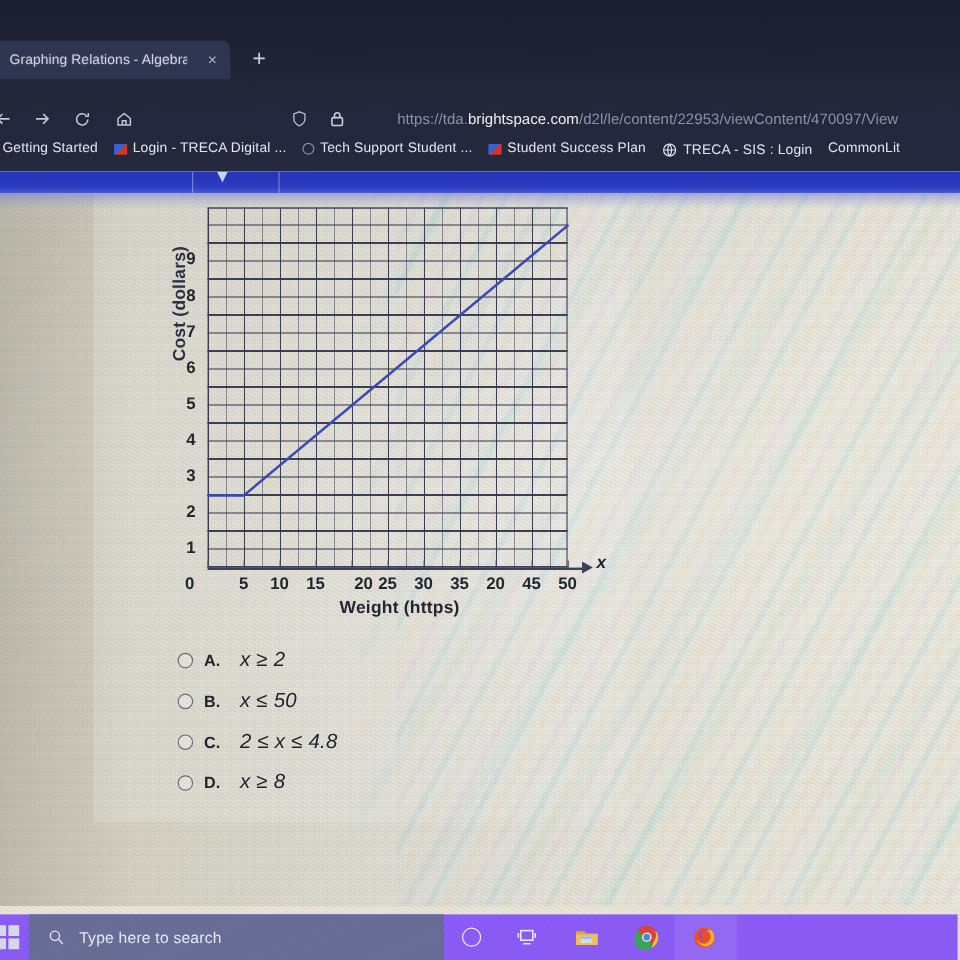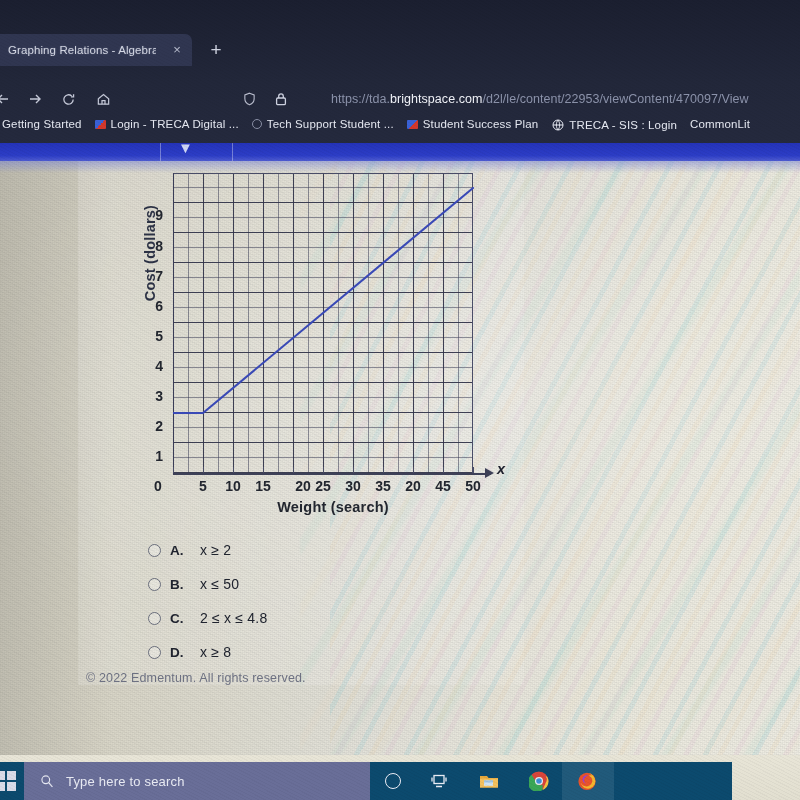--- a/index.html
+++ b/index.html
@@ -254,39 +254,40 @@
     width: 13px; height: 13px; border-radius: 50%;
     border: 1.6px solid #6b6f7d;
     background: rgba(255,255,255,.25);
     flex: 0 0 auto;
   }
   .choice-letter {
     width: 30px; margin-left: 9px;
     font-size: 13.5px; font-weight: 700; color: #20242f;
   }
   .choice-text {
-    font-size: 14px; color: #20242f;
+    font-size: 17px; color: #20242f;
+    font-style: italic;
     letter-spacing: .2px;
   }
 
   #footer {
     position: absolute; left: 86px; top: 528px;
     font-size: 12.5px; color: #6e7283;
     letter-spacing: .15px;
   }
 
   
   #desk {
     position: absolute; left: 0; top: 755px; width: 800px; height: 45px;
     background: linear-gradient(180deg,#e8e5d7, #e2dfd0);
   }
   
   #taskbar {
-    position: absolute; left: 0; top: 762px; width: 732px; height: 38px;
-    background: #0c4a6e;
+    position: absolute; left: 0; top: 762px; width: 798px; height: 38px;
+    background: #8b5cf6;
     display: flex; align-items: center;
   }
   #start-btn {
     position: absolute; left: -4px; top: 9px; width: 20px; height: 20px;
     display: grid; grid-template-columns: 1fr 1fr; grid-template-rows: 1fr 1fr; gap: 2px;
   }
   #start-btn i { background: #d9dbe8; display: block; }
   #search-box {
     position: absolute; left: 24px; top: 0; width: 346px; height: 38px;
     background: #696e98;
@@ -460,21 +461,21 @@
       <div class="xtick" style="left:133px">10</div>
       <div class="xtick" style="left:163px">15</div>
       <div class="xtick" style="left:203px">20</div>
       <div class="xtick" style="left:223px">25</div>
       <div class="xtick" style="left:253px">30</div>
       <div class="xtick" style="left:283px">35</div>
       <div class="xtick" style="left:313px">20</div>
       <div class="xtick" style="left:343px">45</div>
       <div class="xtick" style="left:373px">50</div>
 
-      <div id="xlabel">Weight (search)</div>
+      <div id="xlabel">Weight (https)</div>
     </div>
 
     <div id="choices">
       <div class="choice">
         <span class="radio"></span>
         <span class="choice-letter">A.</span>
         <span class="choice-text">x ≥ 2</span>
       </div>
       <div class="choice">
         <span class="radio"></span>
@@ -486,21 +487,20 @@
         <span class="choice-letter">C.</span>
         <span class="choice-text">2 ≤ x ≤ 4.8</span>
       </div>
       <div class="choice">
         <span class="radio"></span>
         <span class="choice-letter">D.</span>
         <span class="choice-text">x ≥ 8</span>
       </div>
     </div>
 
-    <div id="footer">© 2022 Edmentum. All rights reserved.</div>
   </div>
 
   <div id="desk"></div>
 
   <div id="taskbar">
     <div id="start-btn">
       <i></i>
         <i></i>
         <i></i>
         <i></i>

